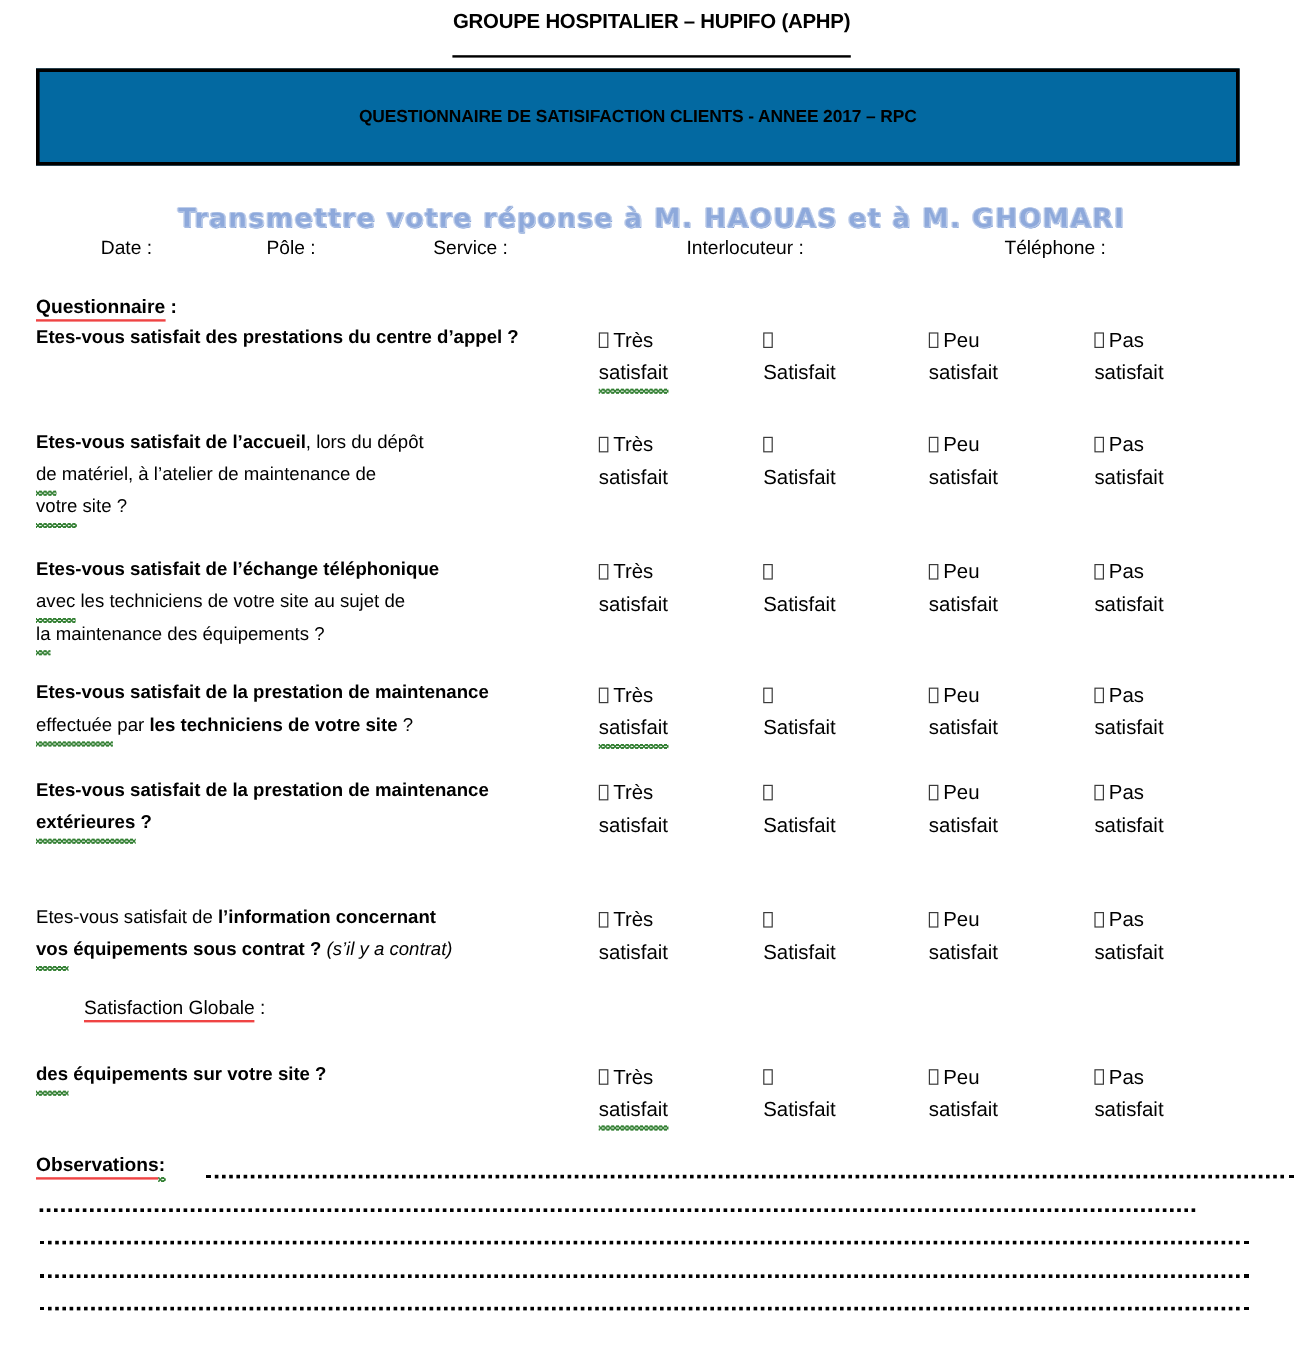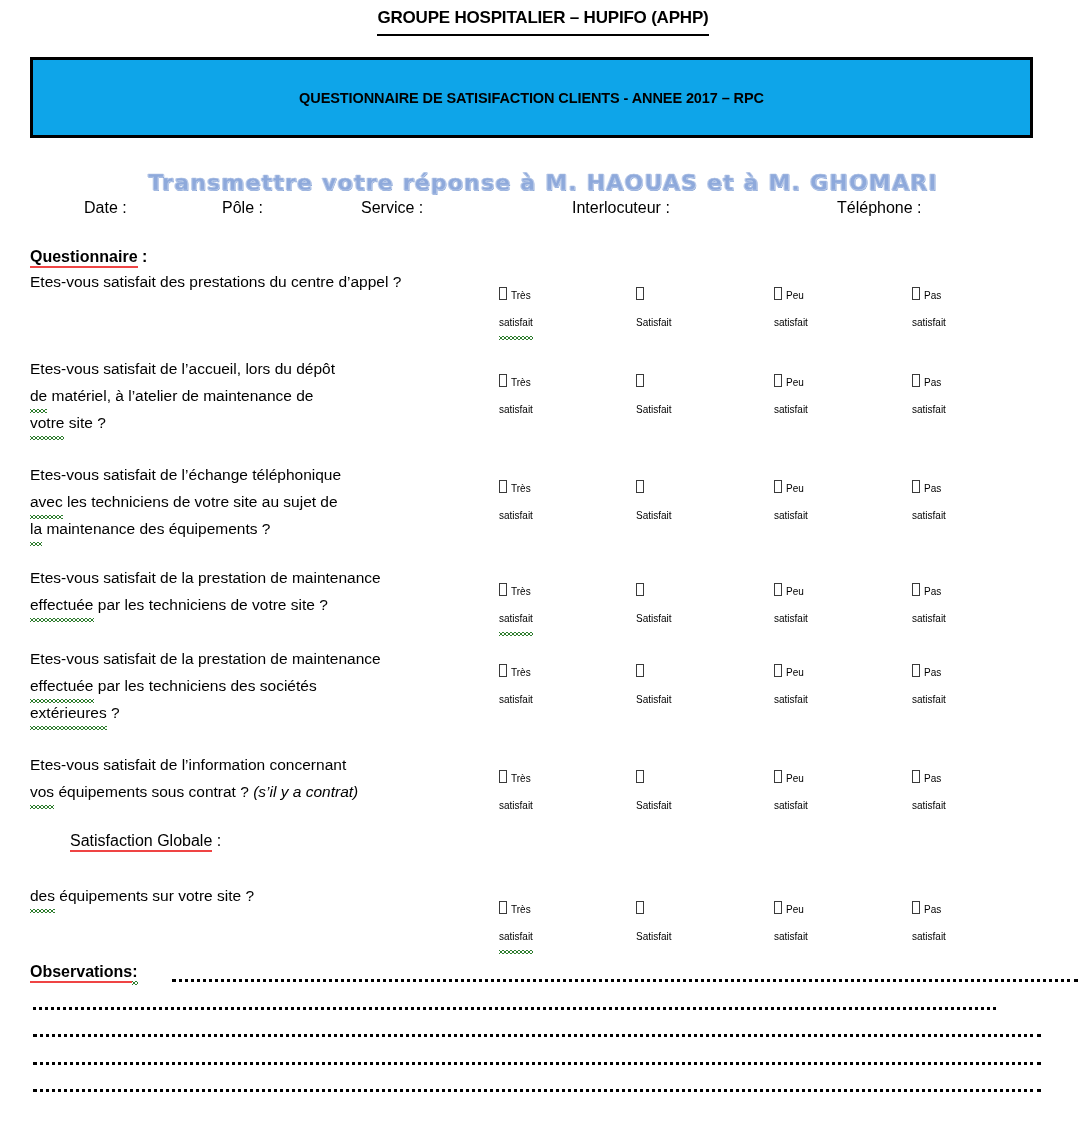--- a/index.html
+++ b/index.html
@@ -28,30 +28,30 @@
     position: absolute;
     left: 0; top: 8px;
     width: 1086px;
     text-align: center;
     font-size: 17px;
     font-weight: bold;
     letter-spacing: -0.2px;
   }
   .doc-title span {
     border-bottom: 2px solid #000;
-    padding-bottom: 7px;
+    padding-bottom: 19px;
   }
 
   
   .banner {
     position: absolute;
     left: 30px; top: 57px;
     width: 1003px;
     height: 81px;
-    background: #0ea5e9;
+    background: #0369a1;
     border: 3px solid #000000;
     box-sizing: border-box;
   }
   .banner-text {
     position: absolute;
     left: 0; top: 30px;
     width: 100%;
     text-align: center;
     font-size: 14.5px;
     font-weight: bold;
@@ -112,33 +112,33 @@
   .sh-observations { left: 30px; top: 963px; font-weight: bold; }
 
   
   .qblock {
     position: absolute;
     left: 30px;
     width: 470px;
     font-size: 15.5px;
     line-height: 27px;
   }
-  .qblock .b { font-weight: normal; }
+  .qblock .b { font-weight: bold; }
   .qblock .n { font-weight: normal; }
   .qblock .it { font-style: italic; font-weight: normal; }
 
   
   .answers {
     position: absolute;
     height: 56px;
   }
   .opt {
     position: absolute;
-    top: 12px;
-    font-size: 10px;
+    top: 0;
+    font-size: 17px;
     line-height: 27px;
     white-space: nowrap;
   }
   .opt .l2 { display: block; }
   .col1 { left: 499px; }
   .col2 { left: 636px; }
   .col3 { left: 774px; }
   .col4 { left: 912px; }
 
   
@@ -261,21 +261,20 @@
         <div><span class="n sq">effectuée</span><span class="n"> par </span><span class="b">les techniciens de votre site</span><span class="n"> ?</span></div>
       </div>
       <div class="answers" style="top: 566px; left: 0px; width: 1086px;">
         <div class="opt col1"><span class="cb"></span><span>Très</span><span class="l2"><span class="sq">satisfait</span></span></div>
         <div class="opt col2"><span class="cb"></span><span></span><span class="l2">Satisfait</span></div>
         <div class="opt col3"><span class="cb"></span><span>Peu</span><span class="l2">satisfait</span></div>
         <div class="opt col4"><span class="cb"></span><span>Pas</span><span class="l2">satisfait</span></div>
       </div>
       <div class="qblock" style="top: 645px;">
         <div><span class="b">Etes-vous satisfait de la prestation de maintenance</span></div>
-        <div><span class="n sq">effectuée</span><span class="n"> par </span><span class="b">les techniciens des sociétés</span></div>
         <div><span class="b sq">extérieures</span><span class="b"> ?</span></div>
       </div>
       <div class="answers" style="top: 647px; left: 0px; width: 1086px;">
         <div class="opt col1"><span class="cb"></span><span>Très</span><span class="l2">satisfait</span></div>
         <div class="opt col2"><span class="cb"></span><span></span><span class="l2">Satisfait</span></div>
         <div class="opt col3"><span class="cb"></span><span>Peu</span><span class="l2">satisfait</span></div>
         <div class="opt col4"><span class="cb"></span><span>Pas</span><span class="l2">satisfait</span></div>
       </div>
       <div class="qblock" style="top: 751px;">
         <div><span class="n">Etes-vous satisfait de </span><span class="b">l’information concernant</span></div>

